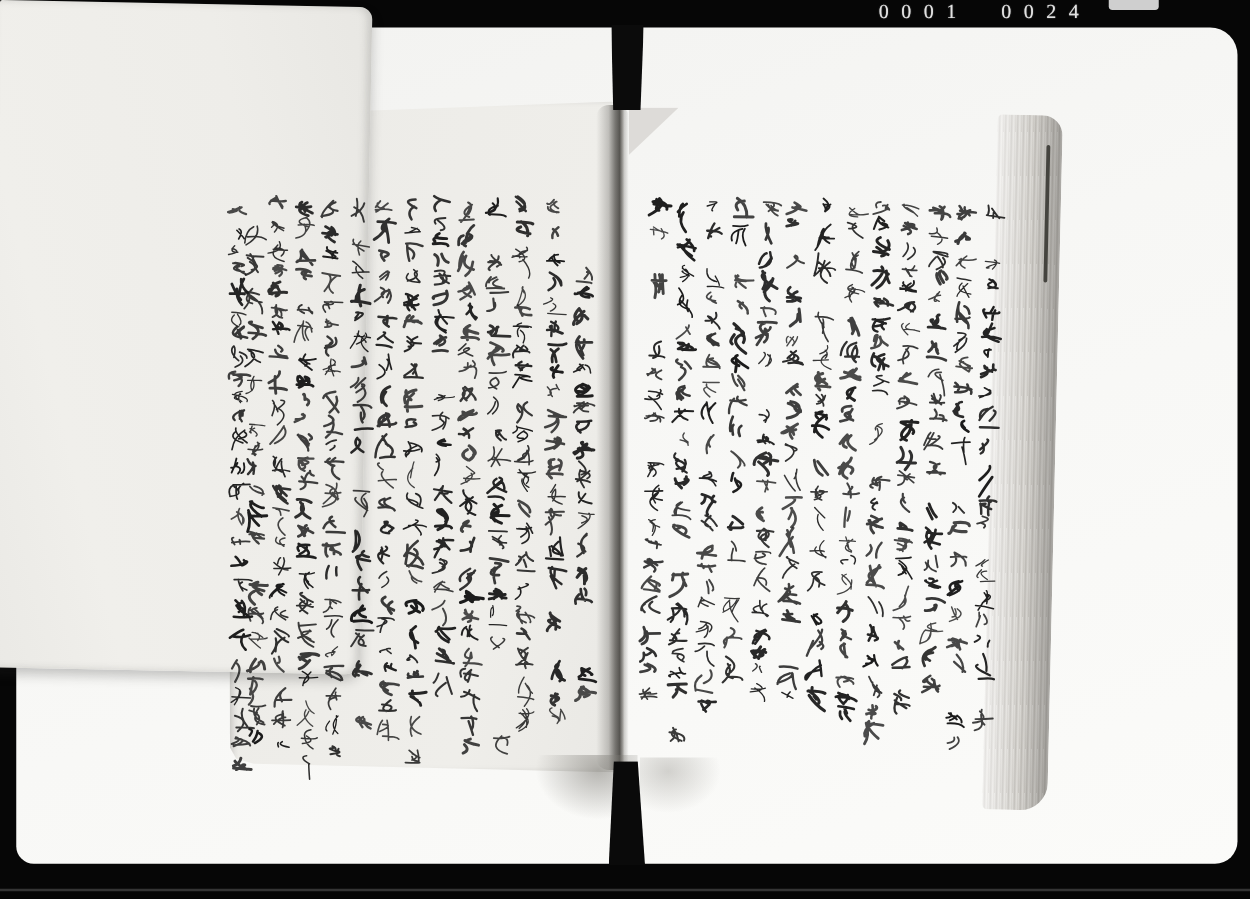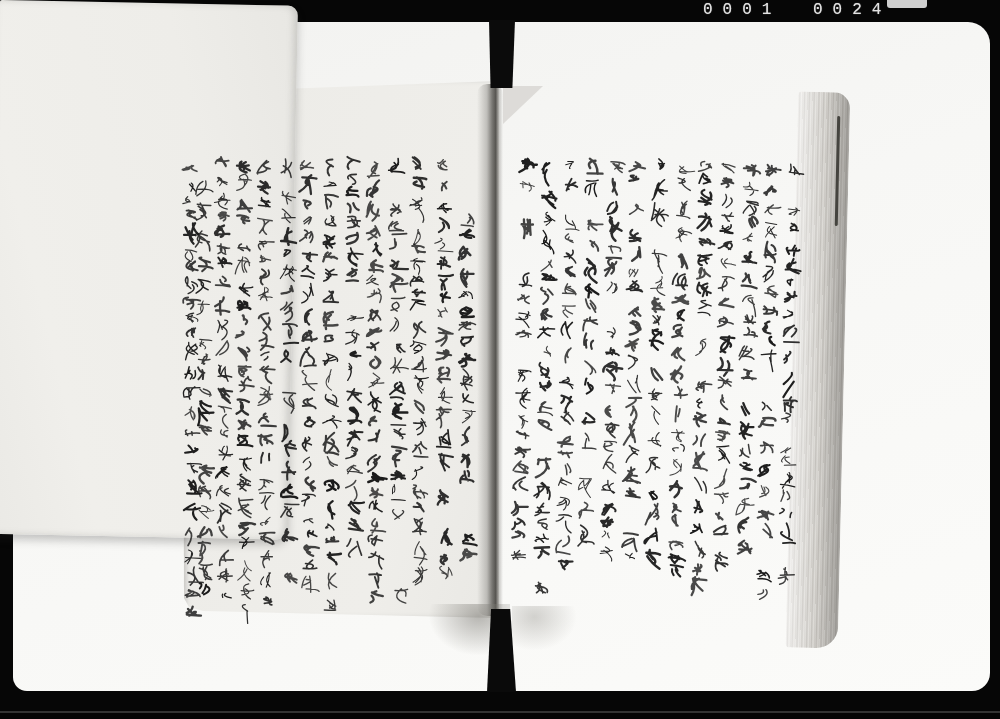--- a/index.html
+++ b/index.html
@@ -10,21 +10,21 @@
   .mat{position:absolute;left:13px;top:22px;width:977px;height:669px;
        background:linear-gradient(160deg,#f2f2f0 0%,#f7f7f5 45%,#fbfbf9 100%);
        border-radius:8px 22px 18px 14px;}
 
   
   .notch{position:absolute;left:887px;top:0;width:40px;height:8px;
          background:#cfcfcf;border-radius:0 0 3px 3px;}
 
   
   .stamp{position:absolute;left:703px;top:1px;color:#e2e2e2;
-         font-family:Liberation Mono, monospace;font-size:16px;
+         font-family:Liberation Serif, serif;font-size:16px;
          letter-spacing:10px;word-spacing:12px;white-space:pre;
          text-shadow:0 0 1px #9a9a9a;}
 
   
   .scanline{position:absolute;left:0;top:711px;width:1000px;height:2px;
             background:#343434;}
 
   
   .page{position:absolute;box-shadow:0 5px 9px rgba(40,40,38,.25);}
   .page-left{left:183px;top:80px;width:316px;height:538px;

